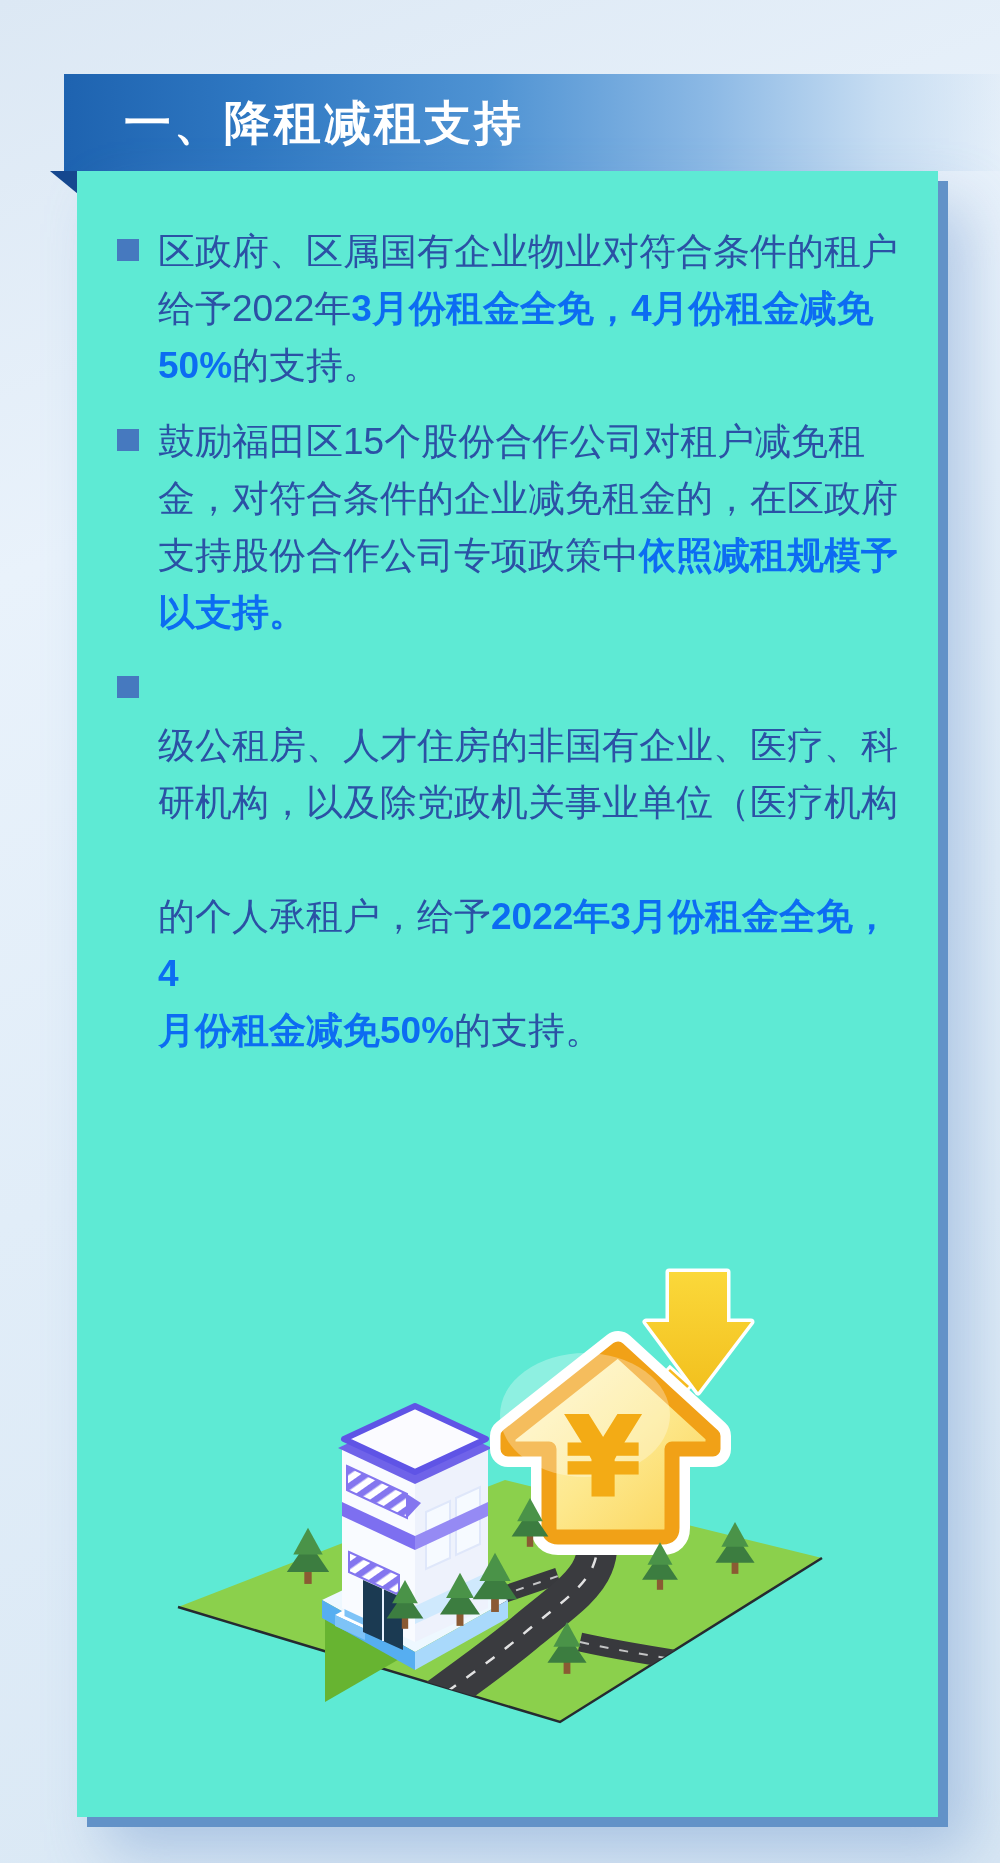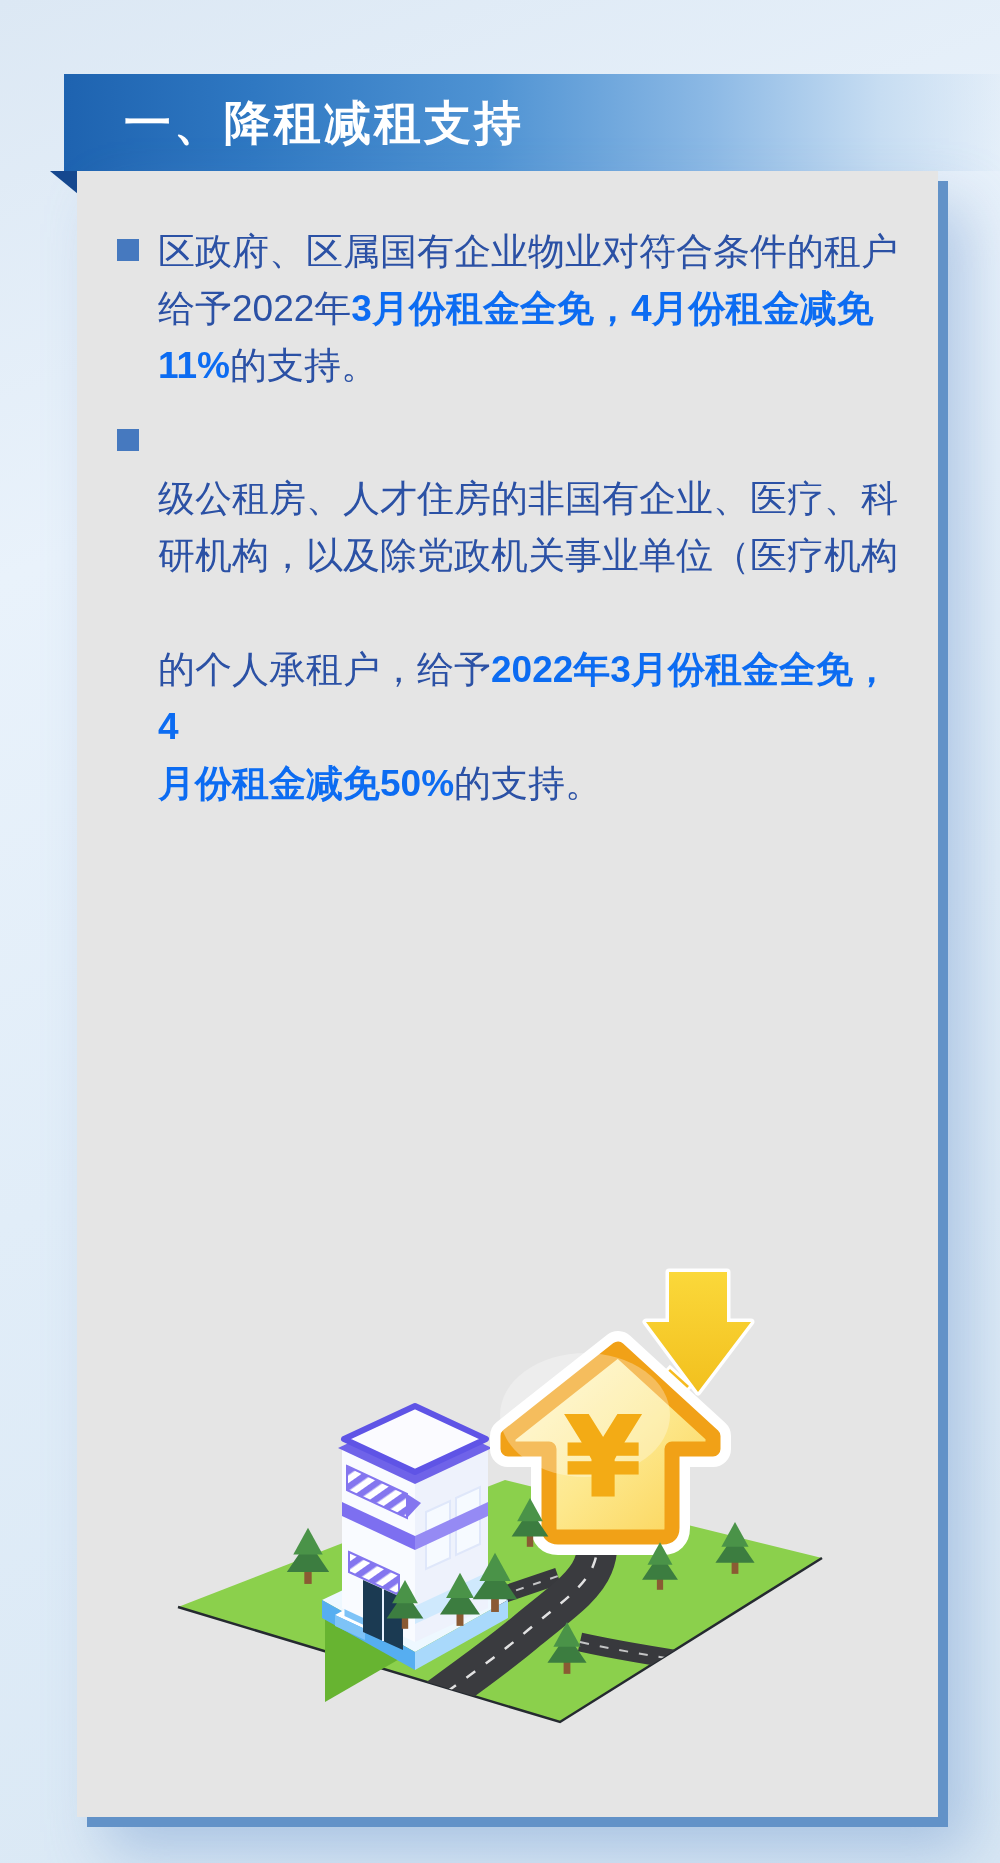--- a/index.html
+++ b/index.html
@@ -12,21 +12,21 @@
     position:absolute;left:64px;top:74px;width:950px;height:97px;
     background:linear-gradient(90deg,var(--banner_start,#1e63b0) 0%,#2f78c2 20%,#4f93d3 45%,#8cb9e5 68%,#c7ddf2 86%,rgba(220,232,245,0) 100%);
     display:flex;align-items:center;padding-left:60px;box-sizing:border-box;
   }
   .banner-title{color:#ffffff;font-size:47px;font-weight:bold;letter-spacing:3px;line-height:1;}
   .fold{
     position:absolute;left:50px;top:171px;width:0;height:0;
     border-top:23px solid var(--fold_blue,#16488f);border-left:28px solid transparent;
   }
   .card{
-    position:absolute;left:77px;top:171px;width:861px;height:1646px;background:#e5e5e5;
+    position:absolute;left:77px;top:171px;width:861px;height:1646px;background:#5eead4;
     box-shadow:10px 10px 0 0 var(--card_shadow,#6292c8), 30px 34px 55px rgba(110,150,205,.45);
   }
   .content{padding:52px 34px 0 40px;box-sizing:border-box;}
   .para{display:flex;margin-bottom:19px;}
   .bullet{flex:0 0 auto;width:22px;height:22px;background:var(--bullet,#4679bf);margin:16px 19px 0 0;}
   .ptext{font-size:37px;line-height:57px;color:var(--text_dark,#2b51a5);font-weight:500;max-width:745px;}
   .hl{color:var(--text_highlight,#0c6cf2);font-weight:bold;}
   .illu{position:absolute;left:160px;top:1250px;width:700px;height:560px;}
 </style>
 </head>
@@ -34,21 +34,25 @@
 
 <div class="banner">
   <div class="banner-title">一、降租减租支持</div>
 </div>
 <div class="fold"></div>
 
 <div class="card">
   <div class="content">
       <div class="para">
         <span class="bullet"></span>
-        <div class="ptext"><span>区政府、区属国有企业物业对符合条件的租户</span><br><span>给予2022年</span><span class="hl">3月份租金全免，4月份租金减免</span><br><span class="hl">11%</span><span>的支持。</span></div>
+        <div class="ptext"><span>区政府、区属国有企业物业对符合条件的租户</span><br><span>给予2022年</span><span class="hl">3月份租金全免，4月份租金减免</span><br><span class="hl">50%</span><span>的支持。</span></div>
+      </div>
+      <div class="para">
+        <span class="bullet"></span>
+        <div class="ptext"><span>鼓励福田区15个股份合作公司对租户减免租</span><br><span>金，对符合条件的企业减免租金的，在区政府</span><br><span>支持股份合作公司专项政策中</span><span class="hl">依照减租规模予</span><br><span class="hl">以支持。</span></div>
       </div>
       <div class="para">
         <span class="bullet"></span>
         <div class="ptext"><br><span>级公租房、人才住房的非国有企业、医疗、科</span><br><span>研机构，以及除党政机关事业单位（医疗机构</span><br><br><span>的个人承租户，给予</span><span class="hl">2022年3月份租金全免，4</span><br><span class="hl">月份租金减免50%</span><span>的支持。</span></div>
       </div>
     </div>
 </div>
 
 <svg class="illu" viewBox="0 0 700 560" xmlns="http://www.w3.org/2000/svg">
   <defs>

